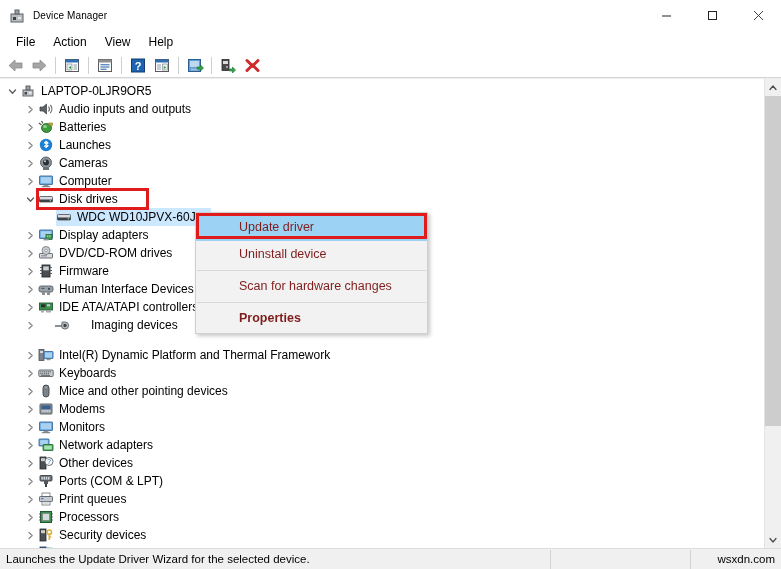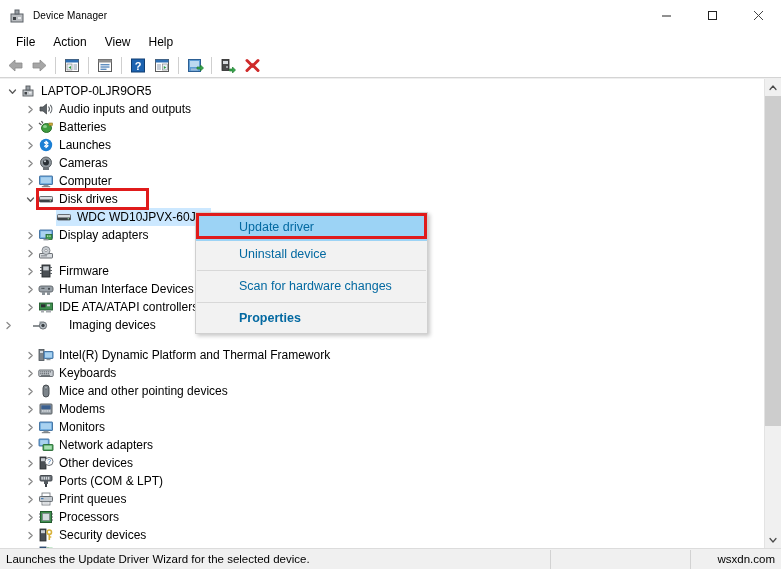--- a/index.html
+++ b/index.html
@@ -183,21 +183,21 @@
     box-shadow: 2px 2px 4px rgba(0,0,0,0.22);
     z-index: 30;
     padding: 1px 0;
     box-sizing: border-box;
   }
   .ctx-item {
     height: 27px;
     line-height: 27px;
     padding-left: 43px;
     font-size: 12.5px;
-    color: #0369a1;
+    color: #7f1d1d;
     white-space: nowrap;
     position: relative;
   }
   .ctx-item.hl {
     background: #9cd3f5;
   }
   .ctx-item.bold { font-weight: bold; }
   .ctx-sep {
     height: 1px;
     background: #d8d8d8;
@@ -501,20 +501,21 @@
             </svg>
         </div>
         <div class="node-icon">
           <svg width="16" height="16" viewBox="0 0 16 16">
             <rect x="1.5" y="8.5" width="13" height="4.5" rx="0.6" fill="#d9dde1" stroke="#5a5f64" stroke-width="0.9"></rect>
             <rect x="3" y="10.2" width="6" height="1.2" fill="#8a9097"></rect>
             <circle cx="8" cy="5.5" r="4" fill="#c9ced3" stroke="#6c7278" stroke-width="0.8"></circle>
             <circle cx="8" cy="5.5" r="1.2" fill="#ffffff" stroke="#6c7278" stroke-width="0.6"></circle>
           </svg>
         </div>
+        <div class="node-label">DVD/CD-ROM drives</div>
       </div>
 
       <div class="tree-row" style="padding-left:22px;">
         <div class="twisty">
           <svg width="9" height="9" viewBox="0 0 9 9">
               <path d="M3 1.5 L6.2 4.5 L3 7.5" stroke="#8a8a8a" stroke-width="1.3" fill="none" stroke-linecap="round" stroke-linejoin="round"></path>
             </svg>
         </div>
         <div class="node-icon">
           <svg width="16" height="16" viewBox="0 0 16 16">
@@ -561,21 +562,21 @@
             <rect x="1.5" y="4" width="13" height="7" fill="#3f8f4f" stroke="#215a2c" stroke-width="0.9"></rect>
             <rect x="3" y="5.3" width="4.5" height="3" fill="#2a2e31"></rect>
             <rect x="9" y="5.3" width="3" height="2" fill="#c9ced3"></rect>
             <rect x="3" y="11" width="3" height="2.5" fill="#a4a9ad"></rect>
             <rect x="8" y="11" width="5" height="2.5" fill="#a4a9ad"></rect>
           </svg>
         </div>
         <div class="node-label">IDE ATA/ATAPI controllers</div>
       </div>
 
-      <div class="tree-row" style="gap:16px;">
+      <div class="tree-row" style="padding-left:22px;gap:16px;">
         <div class="twisty">
           <svg width="9" height="9" viewBox="0 0 9 9">
               <path d="M3 1.5 L6.2 4.5 L3 7.5" stroke="#8a8a8a" stroke-width="1.3" fill="none" stroke-linecap="round" stroke-linejoin="round"></path>
             </svg>
         </div>
         <div class="node-icon">
           <svg width="16" height="16" viewBox="0 0 16 16">
             <line x1="1" y1="9" x2="8" y2="9" stroke="#5a6065" stroke-width="1.4"></line>
             <circle cx="11" cy="8.5" r="3.6" fill="#b9c0c6" stroke="#5a6065" stroke-width="0.9"></circle>
             <circle cx="11" cy="8.5" r="1.7" fill="#3a4045"></circle>

